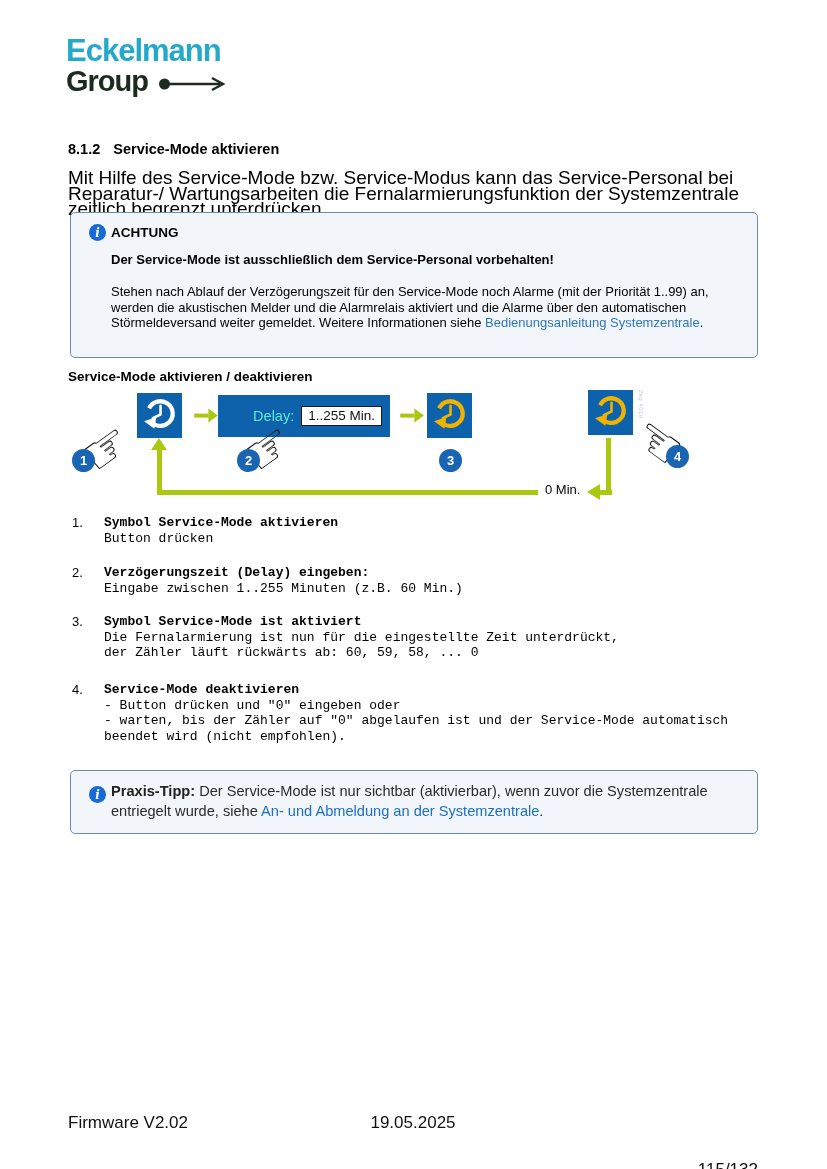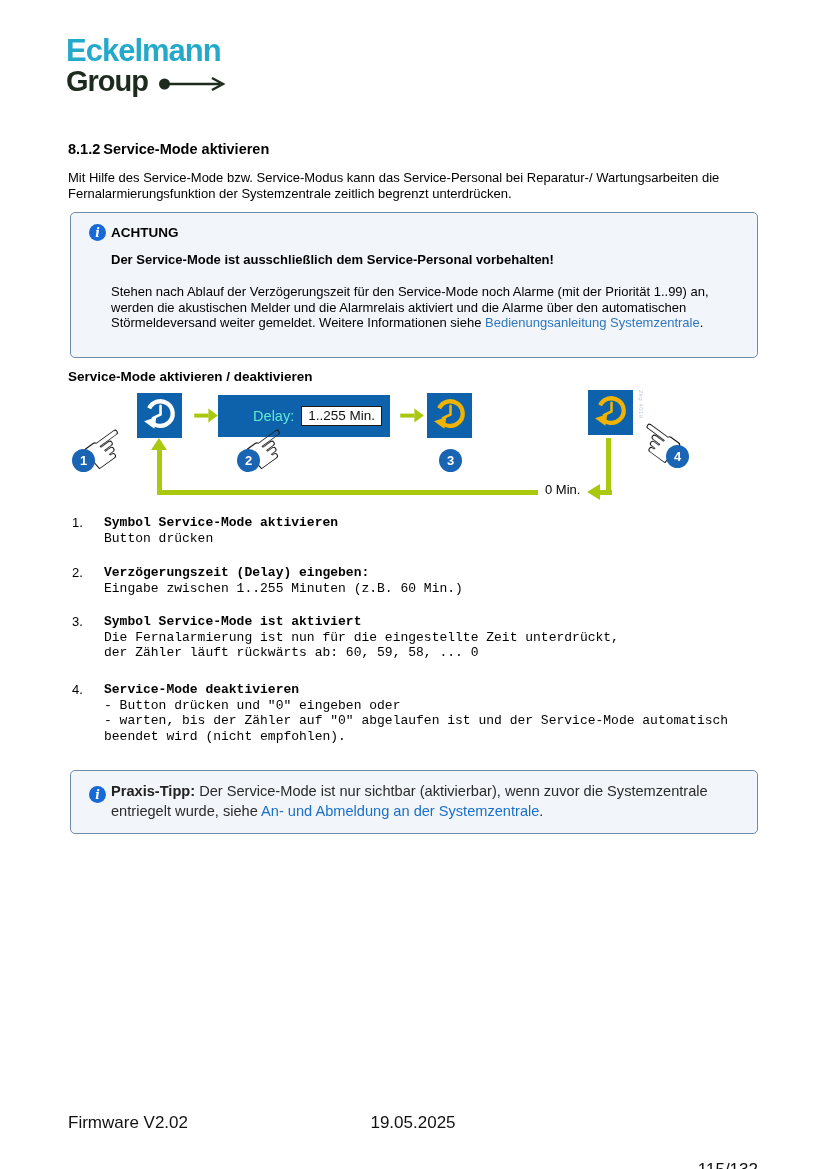--- a/index.html
+++ b/index.html
@@ -10,22 +10,22 @@
   }
 
   
   .logo { position:absolute; left:66px; top:36px; }
   .logo-l1 { font-size:31px; font-weight:bold; letter-spacing:-1px; color:var(--logo-cyan,#25a9cb); line-height:30px; }
   .logo-l2 { display:flex; align-items:center; gap:10px; font-size:29px; font-weight:bold; letter-spacing:-1px; color:var(--logo-dark,#1c2b1e); line-height:30px; }
   .logo-arrow { margin-top:6px; }
 
   
   .h-section { position:absolute; left:68px; top:141px; font-size:14.5px; font-weight:bold; }
-  .h-section .num { margin-right:3px; }
-  .intro { position:absolute; left:68px; top:170px; width:692px; font-size:13px; line-height:15.6px; }
+  .h-section .num { margin-right:13px; }
+  .intro { position:absolute; left:68px; top:170px; width:692px; font-size:19px; line-height:15.6px; }
 
   
   .nbox { position:absolute; left:70px; width:688px; background:var(--box-bg,#f2f5fa);
           border:1.5px solid var(--box-border,#6d8cab); border-radius:5px; }
   .nbox.attention { top:212px; height:146px; }
   .nbox.tip { top:770px; height:64px; }
   .info-ic { position:absolute; left:18px; width:17px; height:17px; border-radius:50%;
              background:var(--info-icon-blue,#1769d6); color:#fff; font-size:12px; font-weight:bold;
              display:flex; align-items:center; justify-content:center; font-family:"DejaVu Serif", serif; font-style:italic; }
   .attention .info-ic { top:11px; }

